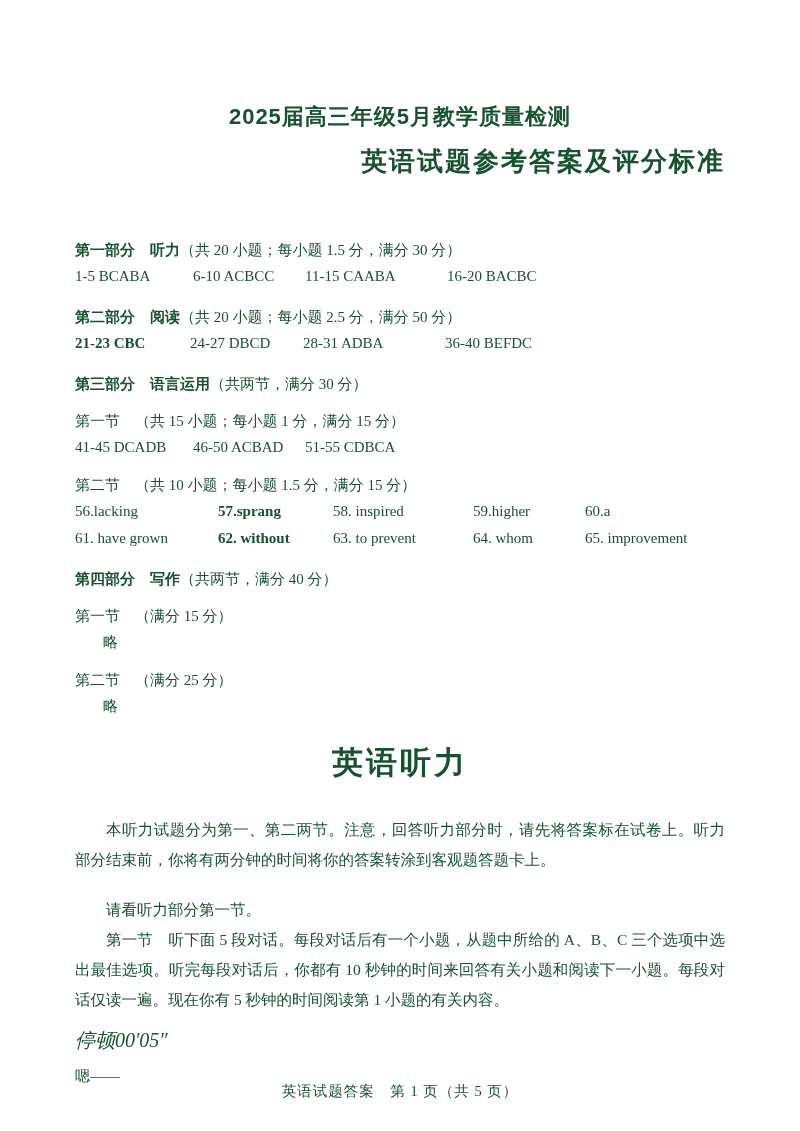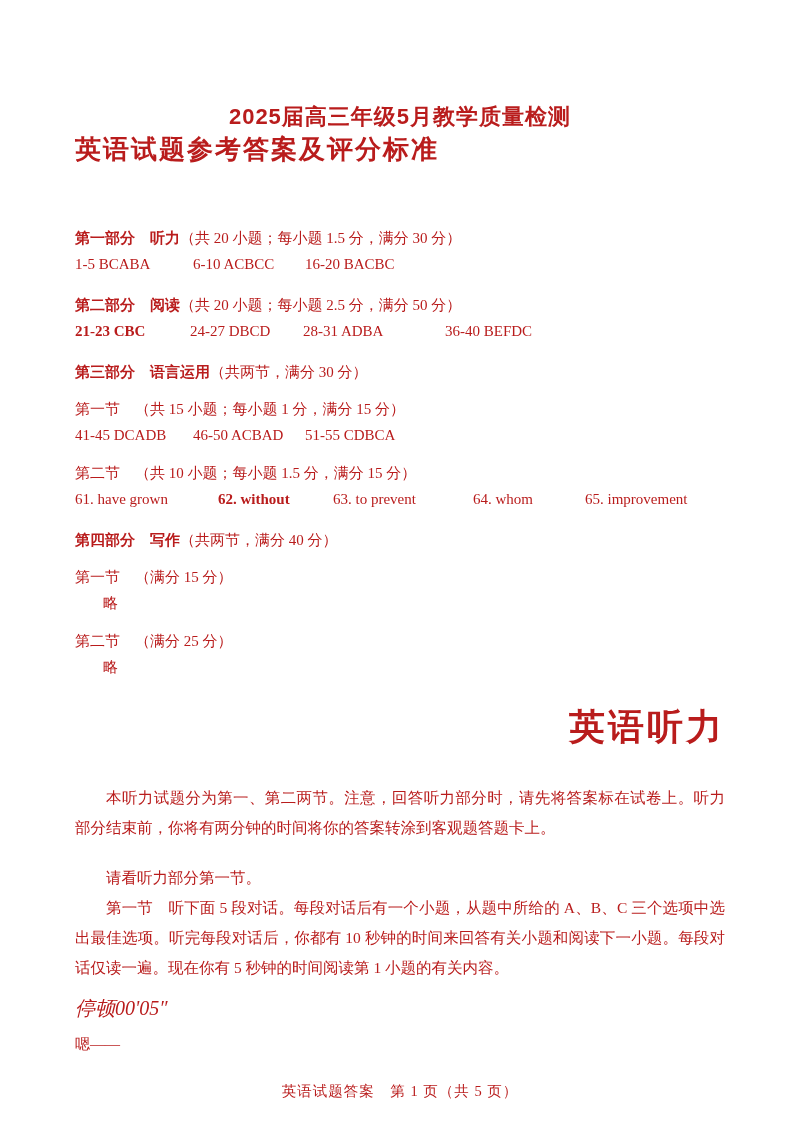--- a/index.html
+++ b/index.html
@@ -1,51 +1,51 @@
 <!DOCTYPE html>
 <html><head>
 <meta charset="utf-8">
 <style>
   * { margin:0; padding:0; box-sizing:border-box; }
   html, body { background:#ffffff; }
   .page {
     width:800px; height:1131px; margin:0 auto; position:relative;
-    background:#ffffff; color:#b91c1c;
+    background:#ffffff; color:#14532d;
     font-family:"Liberation Serif","DejaVu Serif",serif;
     font-size:15px;
   }
   .inner { padding:0 75px; }
 
   
   .doc-title1 {
     padding-top:102px; text-align:center; font-weight:bold; font-size:22px;
     font-family:"Liberation Sans","DejaVu Sans",sans-serif; letter-spacing:1px;
   }
   .doc-title2 {
-    margin-top:0; text-align:left; font-weight:bold; font-size:26px;
+    margin-top:12px; text-align:right; font-weight:bold; font-size:26px;
     font-family:"Liberation Sans","DejaVu Sans",sans-serif; letter-spacing:2px;
   }
 
   
   .part { margin-top:14px; }
   .part-first { margin-top:58px; }
   .line { line-height:25px; }
   .part-name { font-weight:bold; font-family:"Liberation Sans","DejaVu Sans",sans-serif; }
   .part-meta { font-weight:normal; }
   .ans-row { display:flex; line-height:27px; white-space:nowrap; }
   .cw118 { width:118px; } .cw112 { width:112px; } .cw142 { width:142px; }
   .cw115 { width:115px;font-weight:bold; } .cw113 { width:113px; } .cw143 { width:143px; }
   .cw140 { width:140px; }
   .sub { margin-top:12px; }
   .sub-tight { margin-top:12px; }
   .skip { padding-left:28px; line-height:27px; }
 
   
   .listening-heading {
-    margin-top:22px; text-align:right; font-weight:bold; font-size:36px;
+    margin-top:22px; text-align:center; font-weight:bold; font-size:31px;
     font-family:"Liberation Sans","DejaVu Sans",sans-serif; letter-spacing:3px;
   }
   .para {
     line-height:30px; text-align:justify; text-indent:2em; font-size:15.5px;
   }
   .para-gap { margin-top:31px; }
   .para-gap2 { margin-top:20px; }
   .pause-note {
     margin-top:12px; font-style:italic; line-height:26px; font-size:20px;
     font-family:"Liberation Serif","DejaVu Serif",serif;
@@ -67,20 +67,21 @@
     <div class="doc-title1">2025届高三年级5月教学质量检测</div>
     <div class="doc-title2">英语试题参考答案及评分标准</div>
 
     <div class="part part-first">
       <p class="line">
         <span class="part-name">第一部分　听力</span><span class="part-meta">（共 20 小题；每小题 1.5 分，满分 30 分）</span>
       </p>
       <p class="ans-row">
         <span class="cw118">1-5 BCABA</span>
         <span class="cw112">6-10 ACBCC</span>
+        <span class="cw142">11-15 CAABA</span>
         <span>16-20 BACBC</span>
       </p>
     </div>
 
     <div class="part">
       <p class="line">
         <span class="part-name">第二部分　阅读</span><span class="part-meta">（共 20 小题；每小题 2.5 分，满分 50 分）</span>
       </p>
       <p class="ans-row">
         <span class="cw115">21-23 CBC</span>
@@ -97,20 +98,27 @@
       <p class="line sub-tight">
         <span>第一节</span>　<span>（共 15 小题；每小题 1 分，满分 15 分）</span>
       </p>
       <p class="ans-row">
         <span class="cw118">41-45 DCADB</span>
         <span class="cw112">46-50 ACBAD</span>
         <span>51-55 CDBCA</span>
       </p>
       <p class="line sub">
         <span>第二节</span>　<span>（共 10 小题；每小题 1.5 分，满分 15 分）</span>
+      </p>
+      <p class="ans-row">
+        <span class="cw143">56.lacking</span>
+        <span class="cw115">57.sprang</span>
+        <span class="cw140">58. inspired</span>
+        <span class="cw112">59.higher</span>
+        <span>60.a</span>
       </p>
       <p class="ans-row">
         <span class="cw143">61. have grown</span>
         <span class="cw115">62. without</span>
         <span class="cw140">63. to prevent</span>
         <span class="cw112">64. whom</span>
         <span>65. improvement</span>
       </p>
     </div>
 

